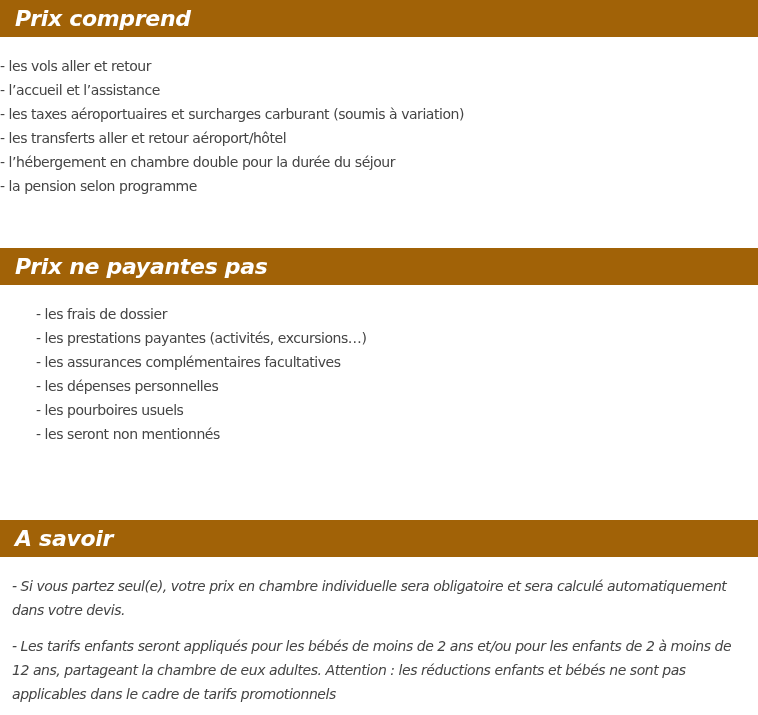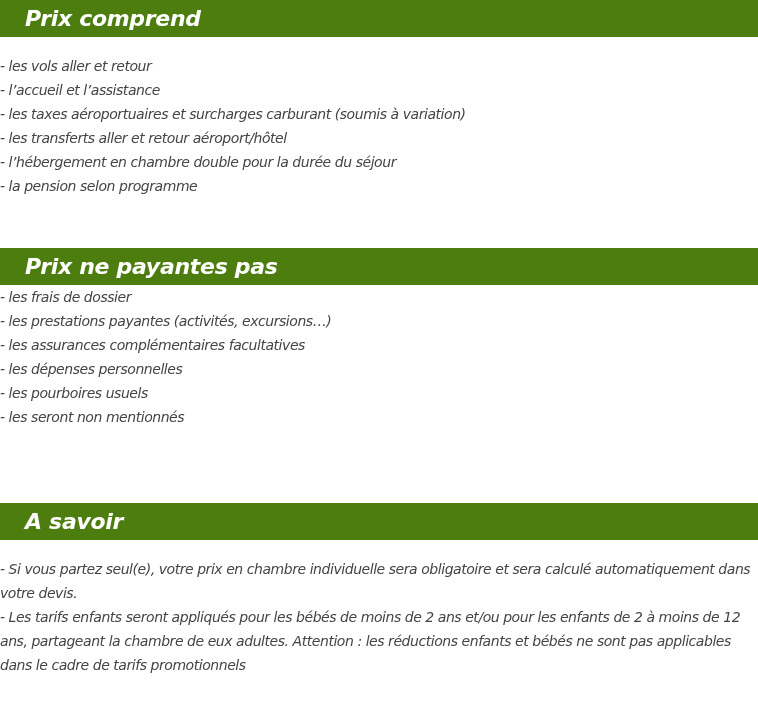--- a/index.html
+++ b/index.html
@@ -1,32 +1,32 @@
 <!DOCTYPE html>
 <html><head>
 <meta charset="utf-8">
 <style>
   html, body { margin:0; padding:0; background:#ffffff; }
   body { width:758px; height:715px; overflow:hidden; font-family:"DejaVu Sans", sans-serif; }
   .section-header {
-    background:#4d7c0f; height:37px; display:flex; align-items:center;
-    padding-left:25px; box-sizing:border-box;
+    background:#a16207; height:37px; display:flex; align-items:center;
+    padding-left:15px; box-sizing:border-box;
   }
   .section-header h2 {
     margin:0; color:#ffffff; font-style:italic; font-weight:bold;
     font-size:22px; letter-spacing:-0.3px; font-family:"DejaVu Sans", sans-serif;
   }
   .list { margin:0; padding:0; list-style:none; }
   .list li {
-    font-style:italic; color:#444; font-size:14px; line-height:24px;
+    color:#444; font-size:14px; line-height:24px;
     letter-spacing:-0.45px; white-space:nowrap;
   }
   .para {
     font-style:italic; color:#444; font-size:14px; line-height:24px;
-    letter-spacing:-0.45px; margin:0;
+    letter-spacing:-0.45px; margin:12px;
   }
 </style>
 </head>
 <body>
 
 <div>
   <div class="section-header">
     <h2>Prix comprend</h2>
   </div>
   <ul class="list" style="margin-top:17px;">
@@ -36,21 +36,21 @@
     <li>- les transferts aller et retour aéroport/hôtel</li>
     <li>- l’hébergement en chambre double pour la durée du séjour</li>
     <li>- la pension selon programme</li>
   </ul>
 </div>
 
 <div style="margin-top:50px;">
   <div class="section-header">
     <h2>Prix ne payantes pas</h2>
   </div>
-  <ul class="list" style="">
+  <ul class="list" style="margin-top:17px;padding-left:36px;">
     <li>- les frais de dossier</li>
     <li>- les prestations payantes (activités, excursions…)</li>
     <li>- les assurances complémentaires facultatives</li>
     <li>- les dépenses personnelles</li>
     <li>- les pourboires usuels</li>
     <li>- les seront non mentionnés</li>
   </ul>
 </div>
 
 <div style="margin-top:74px;">

